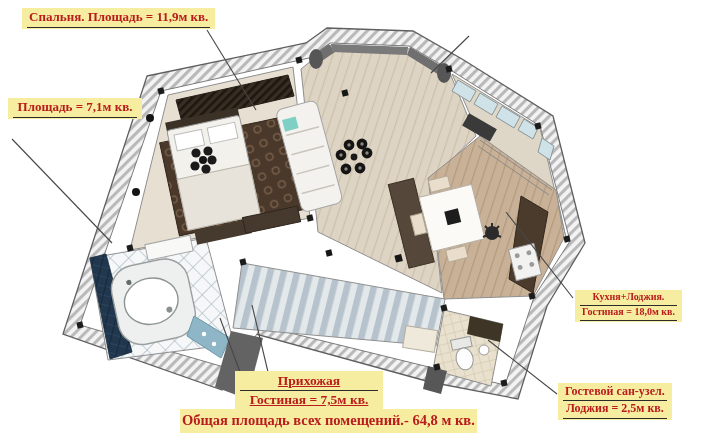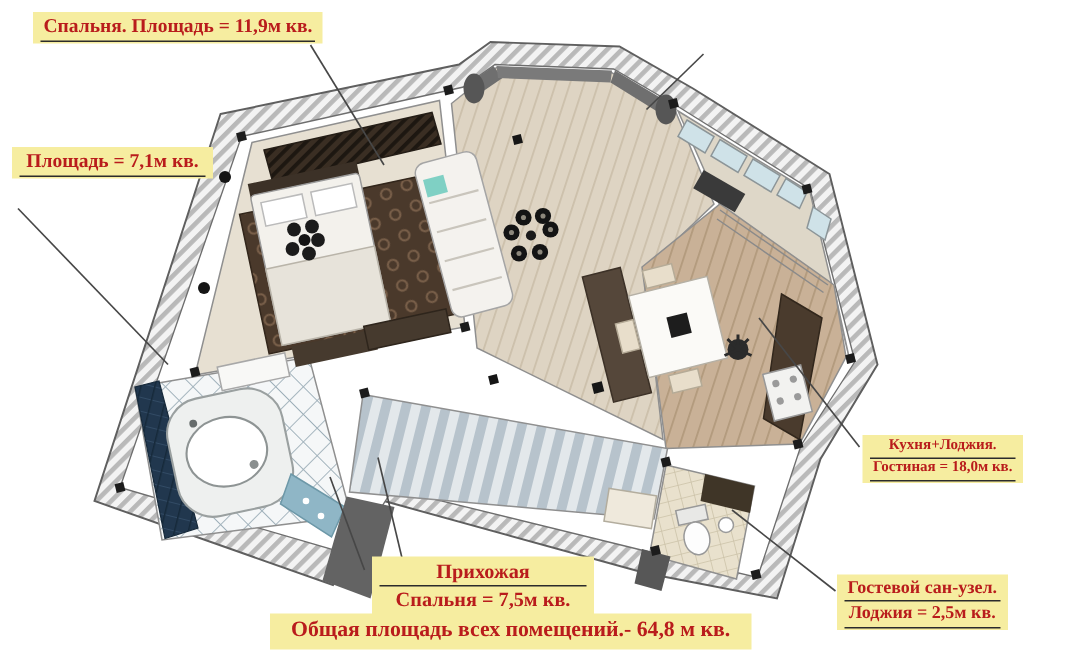--- a/index.html
+++ b/index.html
@@ -8,23 +8,23 @@
   #plan-wrap{position:absolute;left:0;top:0;width:718px;height:435px;}
   svg{position:absolute;left:0;top:0;}
   .lbl{position:absolute;background:#f6eda0;color:#b91c1c;font-weight:bold;
        text-align:center;padding:1px 5px;line-height:1.28;white-space:nowrap;z-index:5;}
   .lbl span{display:block;border-bottom:1.4px solid #2b2b2b;padding:0 2px 1px 2px;}
   .lbl.nou span{border-bottom:none;}
   #lbl-bedroom{left:22px;top:8px;font-size:13px;}
   #lbl-living{left:470px;top:14px;font-size:14px;}
   #lbl-bath{left:8px;top:98px;width:124px;font-size:13px;}
   #lbl-kitchen{left:575px;top:290px;font-size:10px;}
-  #lbl-hall{left:248px;top:371px;width:138px;font-size:13.5px;}
+  #lbl-hall{left:235px;top:371px;width:138px;font-size:13.5px;text-decoration:underline;}
   #lbl-wc{left:558px;top:383px;font-size:12px;}
-  #lbl-total{left:180px;top:409px;font-size:14.5px;padding:2px 12px;}
+  #lbl-total{left:180px;top:409px;font-size:14.5px;padding:2px 0;}
 </style>
 </head>
 <body>
 
 <div id="plan-wrap">
 <svg width="718" height="435" viewBox="0 0 718 435">
   <defs>
     <pattern id="hatch" width="7" height="7" patternUnits="userSpaceOnUse" patternTransform="rotate(45)">
       <rect width="7" height="7" fill="#f3f3f3"></rect>
           <rect width="3.1" height="7" fill="#b9b9b9"></rect>
@@ -234,21 +234,21 @@
 </div>
 <div class="lbl" id="lbl-bath">
   <span>Площадь = 7,1м кв.</span>
 </div>
 <div class="lbl" id="lbl-kitchen">
   <span>Кухня+Лоджия.</span>
   <span>Гостиная = 18,0м кв.</span>
 </div>
 <div class="lbl" id="lbl-hall">
   <span>Прихожая</span>
-  <span>Спальня = 7,5м кв.</span>
+  <span>Гостиная = 7,5м кв.</span>
 </div>
 <div class="lbl" id="lbl-wc">
   <span>Гостевой сан-узел.</span>
   <span>Лоджия = 2,5м кв.</span>
 </div>
 <div class="lbl nou" id="lbl-total">
   <span>Общая площадь всех помещений.- 64,8 м кв.</span>
 </div>
 </div>
 

